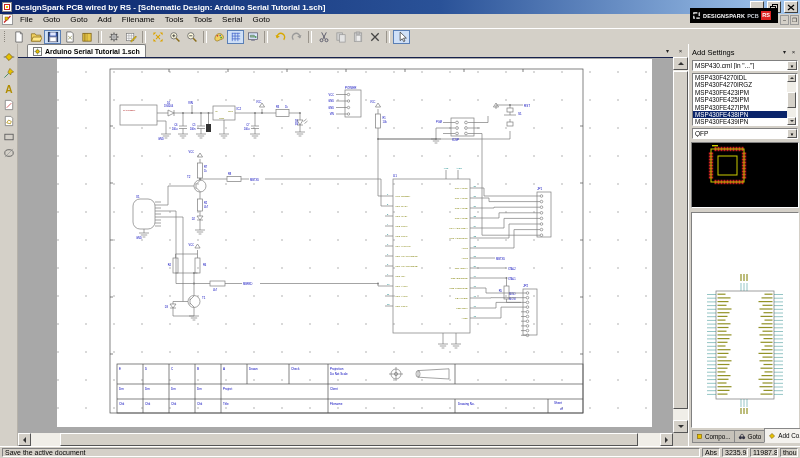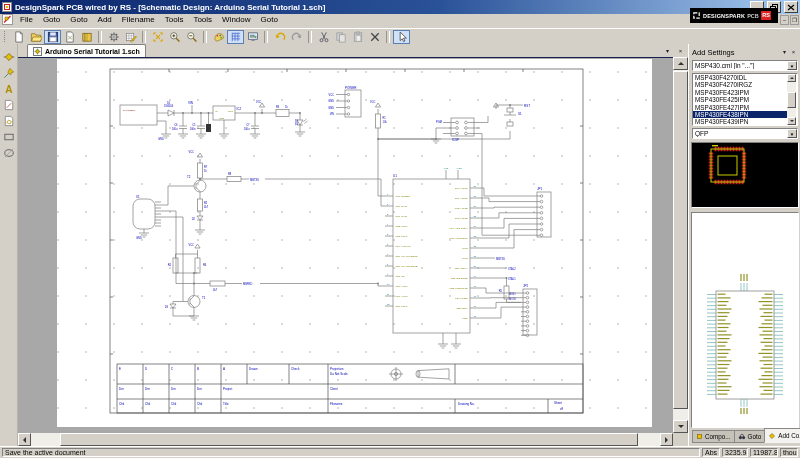--- a/index.html
+++ b/index.html
@@ -121,21 +121,21 @@
     <path d="M2 8.5L8.5 2" stroke="#cc2222" stroke-width="1.2"></path>
     <rect x="3" y="3" width="3" height="3" fill="#e6c200" stroke="#7a5c10" stroke-width=".5"></rect>
   </svg>
   <span class="menu-item">File</span>
   <span class="menu-item">Goto</span>
   <span class="menu-item">Goto</span>
   <span class="menu-item">Add</span>
   <span class="menu-item">Filename</span>
   <span class="menu-item">Tools</span>
   <span class="menu-item">Tools</span>
-  <span class="menu-item">Window</span>
+  <span class="menu-item">Serial</span>
   <span class="menu-item">Goto</span>
 </div>
 
 <div class="banner">
   <svg width="9" height="9" viewBox="0 0 10 10">
     <path d="M2 2h6v6H2z" fill="none" stroke="#fff" stroke-width="1.3" stroke-dasharray="4 1.6"></path>
   </svg>
   <span class="ds">DESIGNSPARK</span>
   <span class="pcb">PCB</span>
   <span class="rsbox">RS</span>

